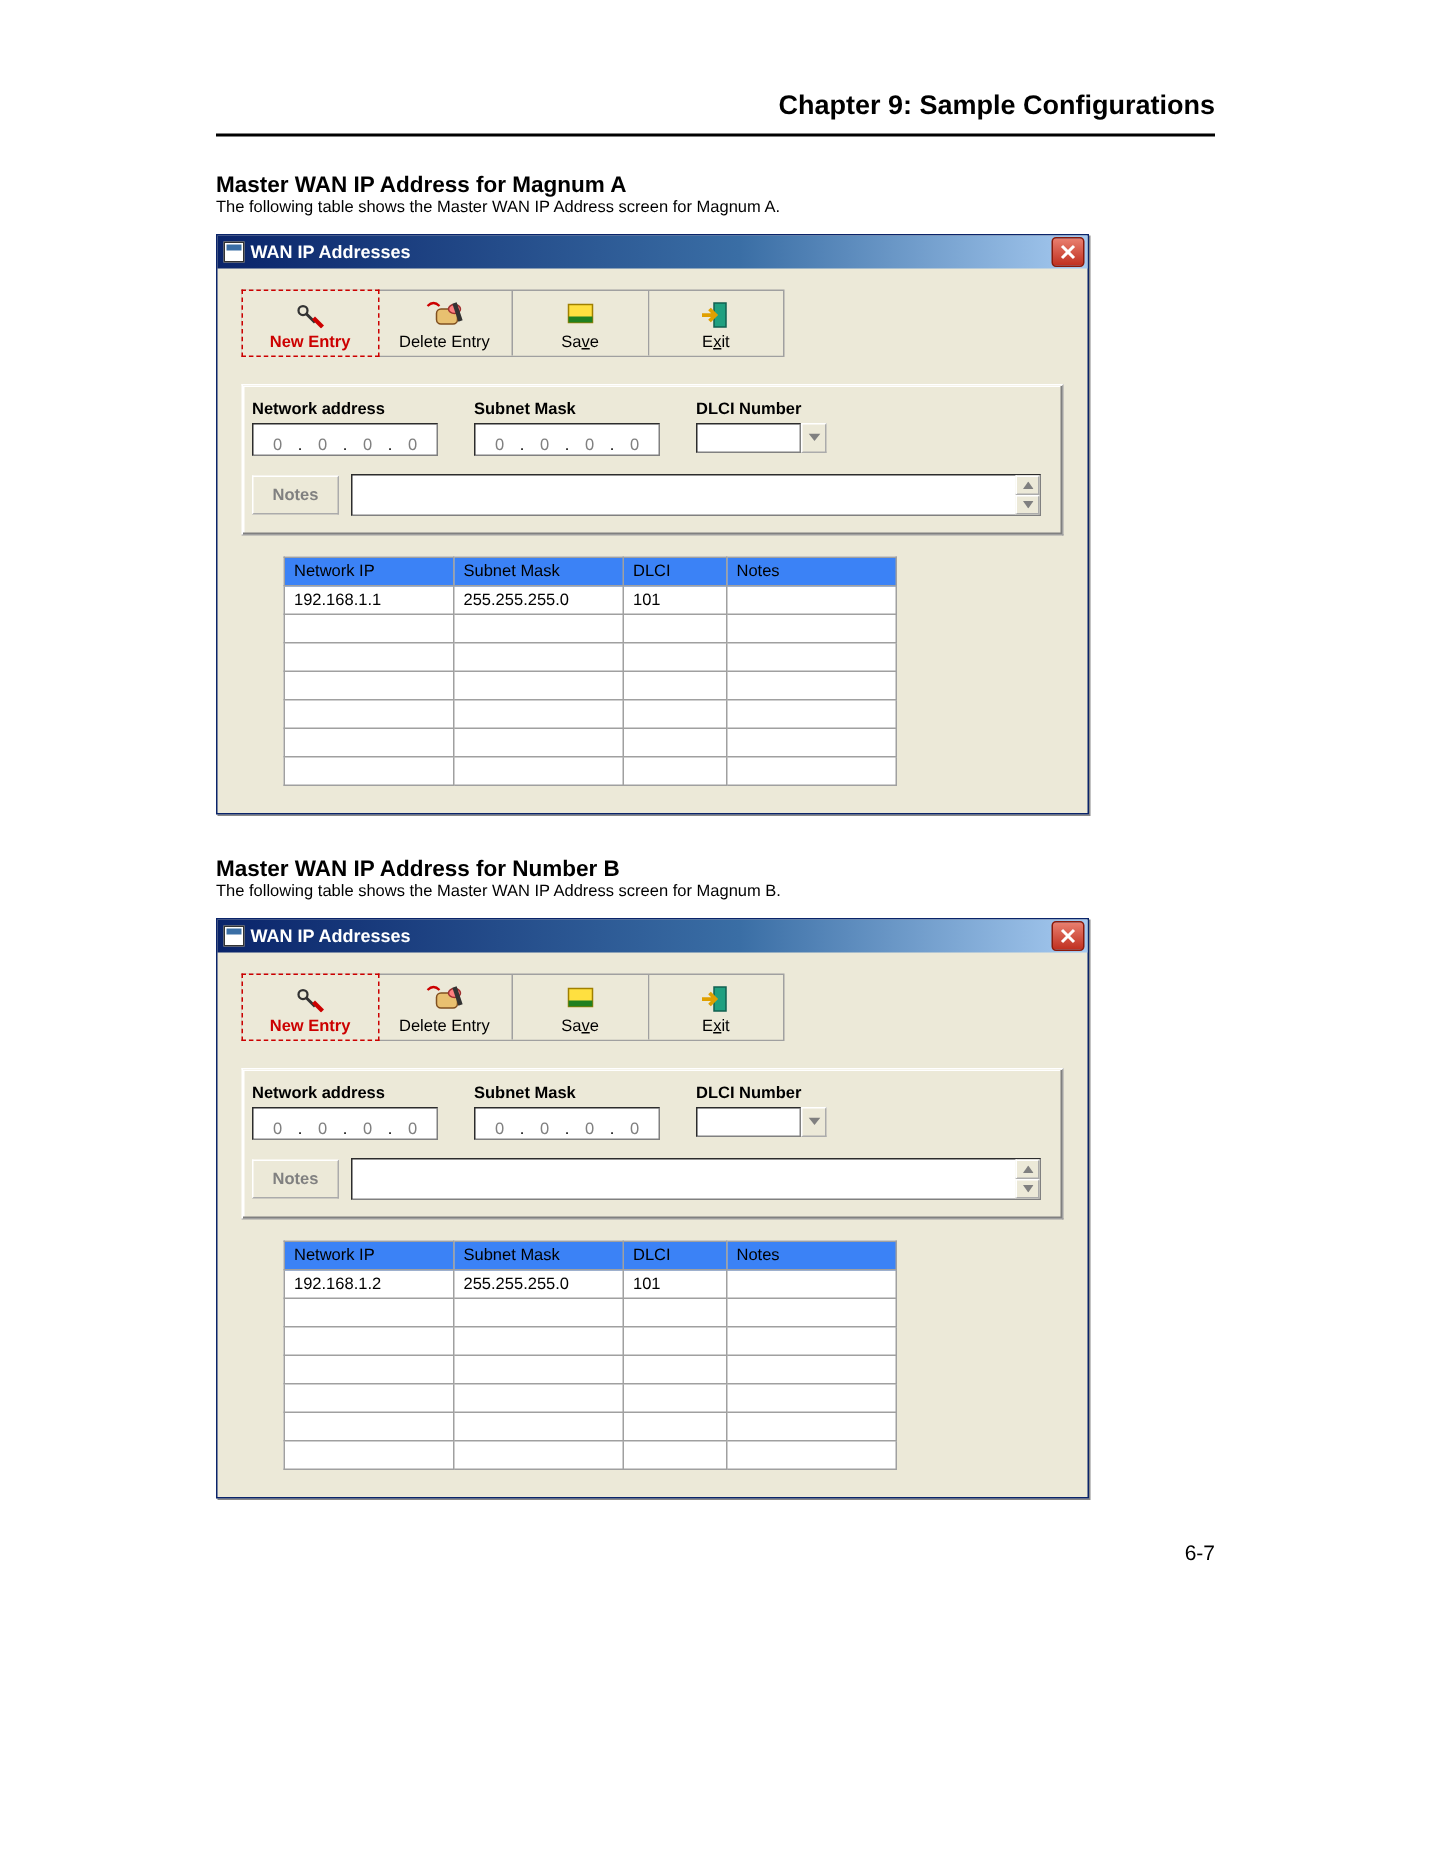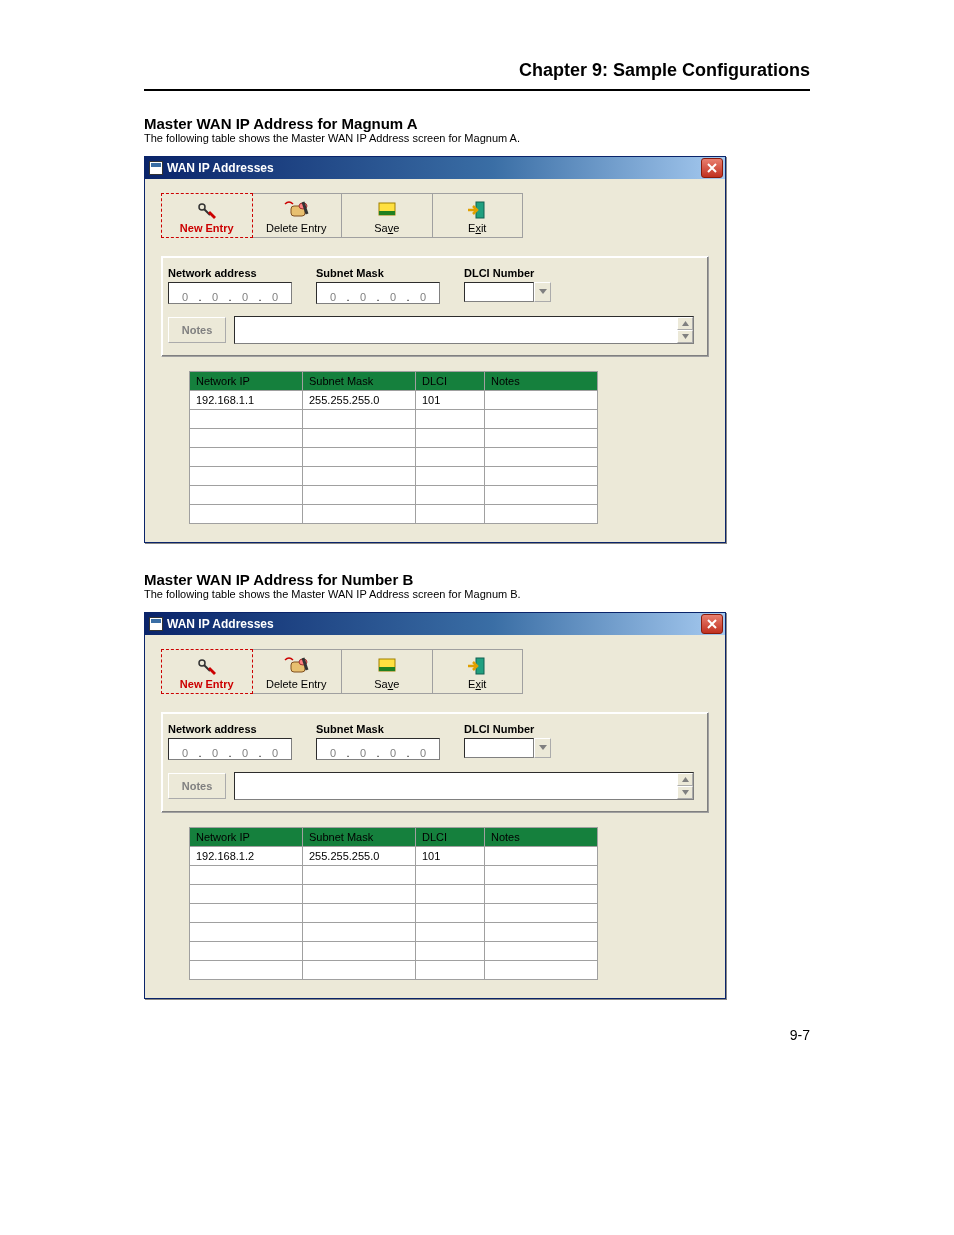--- a/index.html
+++ b/index.html
@@ -216,21 +216,21 @@
     background:#fff;
   }
   table.data th, table.data td{
     border:1px solid #a0a0a0;
     padding:2px 6px;
     height:14px;
     text-align:left;
     font-weight:normal;
   }
   table.data th{
-    background:#15803d;
+    background:#3b82f6;
     margin-left:48px;
   }
   .col-ip{width:100px;}
   .col-mask{width:100px;}
   .col-dlci{width:56px;}
   .col-notes{width:100px;}
 
   .page-num{
     text-align:right;
     font-size:14px;
@@ -574,14 +574,14 @@
               <td></td>
               <td></td>
               <td></td>
               <td></td>
             </tr>
       </tbody>
         </table>
     </div>
   </div>
 
-  <div class="page-num">9-7</div>
+  <div class="page-num">6-7</div>
 </div>
 
 </body></html>

